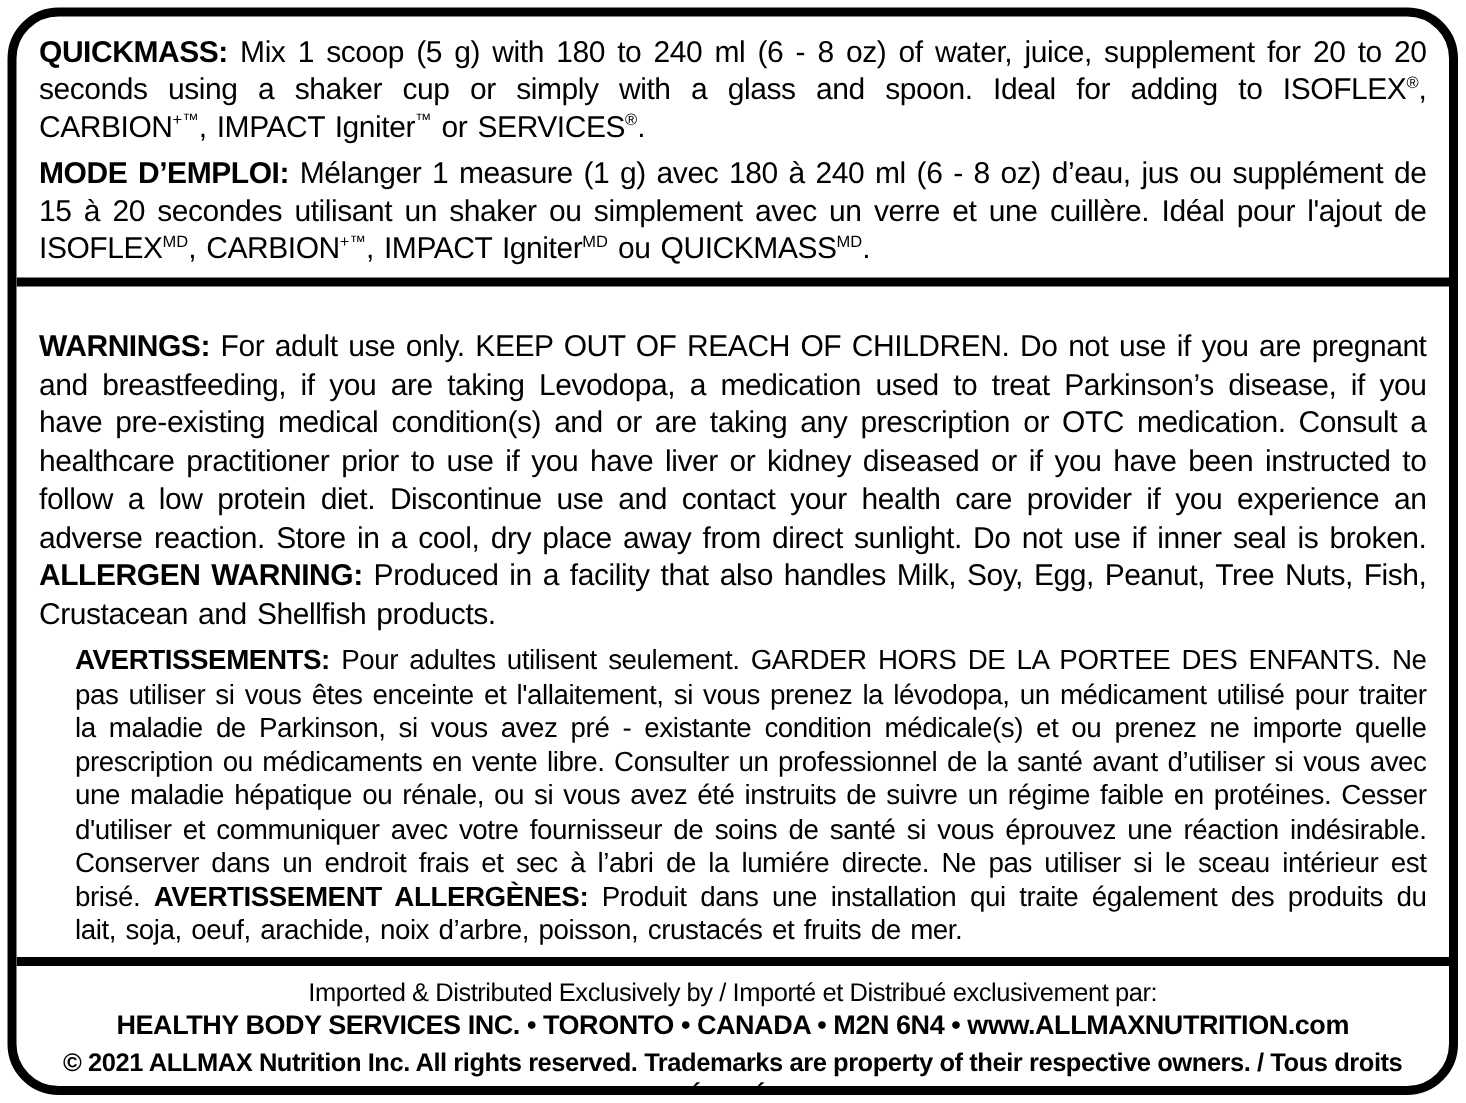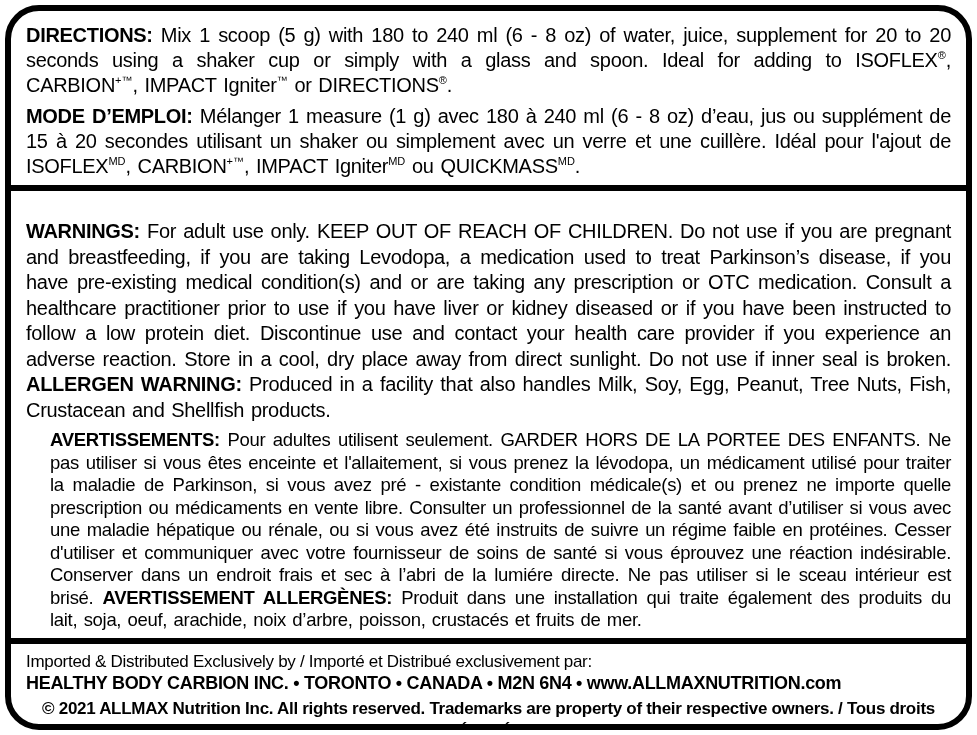--- a/index.html
+++ b/index.html
@@ -35,45 +35,45 @@
     letter-spacing: 0;
   }
   .size-a { font-size: 20px; line-height: 25px; }
   .size-b { font-size: 20px; line-height: 25.5px; margin-top: 28px; }
   .size-c { font-size: 18.5px; line-height: 22.5px; margin-left: 24px; }
   .divider {
     height: 6px;
     background: #000000;
     margin: 6px -15px 8px -15px;
   }
-  .footer-block { text-align: left; }
+  .footer-block { text-align: center; }
   .footer-line1 { font-size: 17px; line-height: 20px; letter-spacing: -0.3px; }
   .footer-line2 { font-size: 18px; line-height: 23px; font-weight: bold; letter-spacing: -0.3px; }
   .copyright-block { text-align: center; margin-top: 4px; }
   .copyright-block div { font-size: 17px; line-height: 20px; letter-spacing: -0.3px; font-weight: bold; }
 </style>
 </head>
 <body>
 
 <div class="label-frame">
 
-  <p class="para size-a"><b>DIRECTIONS: </b><span>Mix 1 scoop (5 g) with 180 to 240 ml (6 - 8 oz) of water, juice, supplement for 20 to 20 seconds using a shaker cup or simply with a glass and spoon. Ideal for adding to ISOFLEX</span><sup>®</sup><span>, CARBION</span><sup>+™</sup><span>, IMPACT Igniter</span><sup>™</sup><span> or DIRECTIONS</span><sup>®</sup><span>.</span></p>
+  <p class="para size-a"><b>QUICKMASS: </b><span>Mix 1 scoop (5 g) with 180 to 240 ml (6 - 8 oz) of water, juice, supplement for 20 to 20 seconds using a shaker cup or simply with a glass and spoon. Ideal for adding to ISOFLEX</span><sup>®</sup><span>, CARBION</span><sup>+™</sup><span>, IMPACT Igniter</span><sup>™</sup><span> or SERVICES</span><sup>®</sup><span>.</span></p>
 
   <p class="para size-a"><b>MODE D’EMPLOI: </b><span>Mélanger 1 measure (1 g) avec 180 à 240 ml (6 - 8 oz) d’eau, jus ou supplément de 15 à 20 secondes utilisant un shaker ou simplement avec un verre et une cuillère. Idéal pour l'ajout de ISOFLEX</span><sup>MD</sup><span>, CARBION</span><sup>+™</sup><span>, IMPACT Igniter</span><sup>MD</sup><span> ou QUICKMASS</span><sup>MD</sup><span>.</span></p>
 
   <div class="divider"></div>
 
   <p class="para size-b"><b>WARNINGS: </b><span>For adult use only. KEEP OUT OF REACH OF CHILDREN. Do not use if you are pregnant and breastfeeding, if you are taking Levodopa, a medication used to treat Parkinson’s disease, if you have pre-existing medical condition(s) and or are taking any prescription or OTC medication. Consult a healthcare practitioner prior to use if you have liver or kidney diseased or if you have been instructed to follow a low protein diet. Discontinue use and contact your health care provider if you experience an adverse reaction. Store in a cool, dry place away from direct sunlight. Do not use if inner seal is broken. </span><b>ALLERGEN WARNING: </b><span>Produced in a facility that also handles Milk, Soy, Egg, Peanut, Tree Nuts, Fish, Crustacean and Shellfish products.</span></p>
 
   <p class="para size-c"><b>AVERTISSEMENTS: </b><span>Pour adultes utilisent seulement. GARDER HORS DE LA PORTEE DES ENFANTS. Ne pas utiliser si vous êtes enceinte et l'allaitement, si vous prenez la lévodopa, un médicament utilisé pour traiter la maladie de Parkinson, si vous avez pré - existante condition médicale(s) et ou prenez ne importe quelle prescription ou médicaments en vente libre. Consulter un professionnel de la santé avant d’utiliser si vous avec une maladie hépatique ou rénale, ou si vous avez été instruits de suivre un régime faible en protéines. Cesser d'utiliser et communiquer avec votre fournisseur de soins de santé si vous éprouvez une réaction indésirable. Conserver dans un endroit frais et sec à l’abri de la lumiére directe. Ne pas utiliser si le sceau intérieur est brisé. </span><b>AVERTISSEMENT ALLERGÈNES: </b><span>Produit dans une installation qui traite également des produits du lait, soja, oeuf, arachide, noix d’arbre, poisson, crustacés et fruits de mer.</span></p>
 
   <div class="divider"></div>
 
   <div class="footer-block">
     <div class="footer-line1">Imported &amp; Distributed Exclusively by / Importé et Distribué exclusivement par:</div>
-    <div class="footer-line2">HEALTHY BODY CARBION INC. • TORONTO • CANADA • M2N 6N4 • www.ALLMAXNUTRITION.com</div>
+    <div class="footer-line2">HEALTHY BODY SERVICES INC. • TORONTO • CANADA • M2N 6N4 • www.ALLMAXNUTRITION.com</div>
   </div>
 
   <div class="copyright-block">
     <div>© 2021 ALLMAX Nutrition Inc. All rights reserved. Trademarks are property of their respective owners. / Tous droits réservés.</div>
   </div>
 
 </div>
 
 </body></html>

